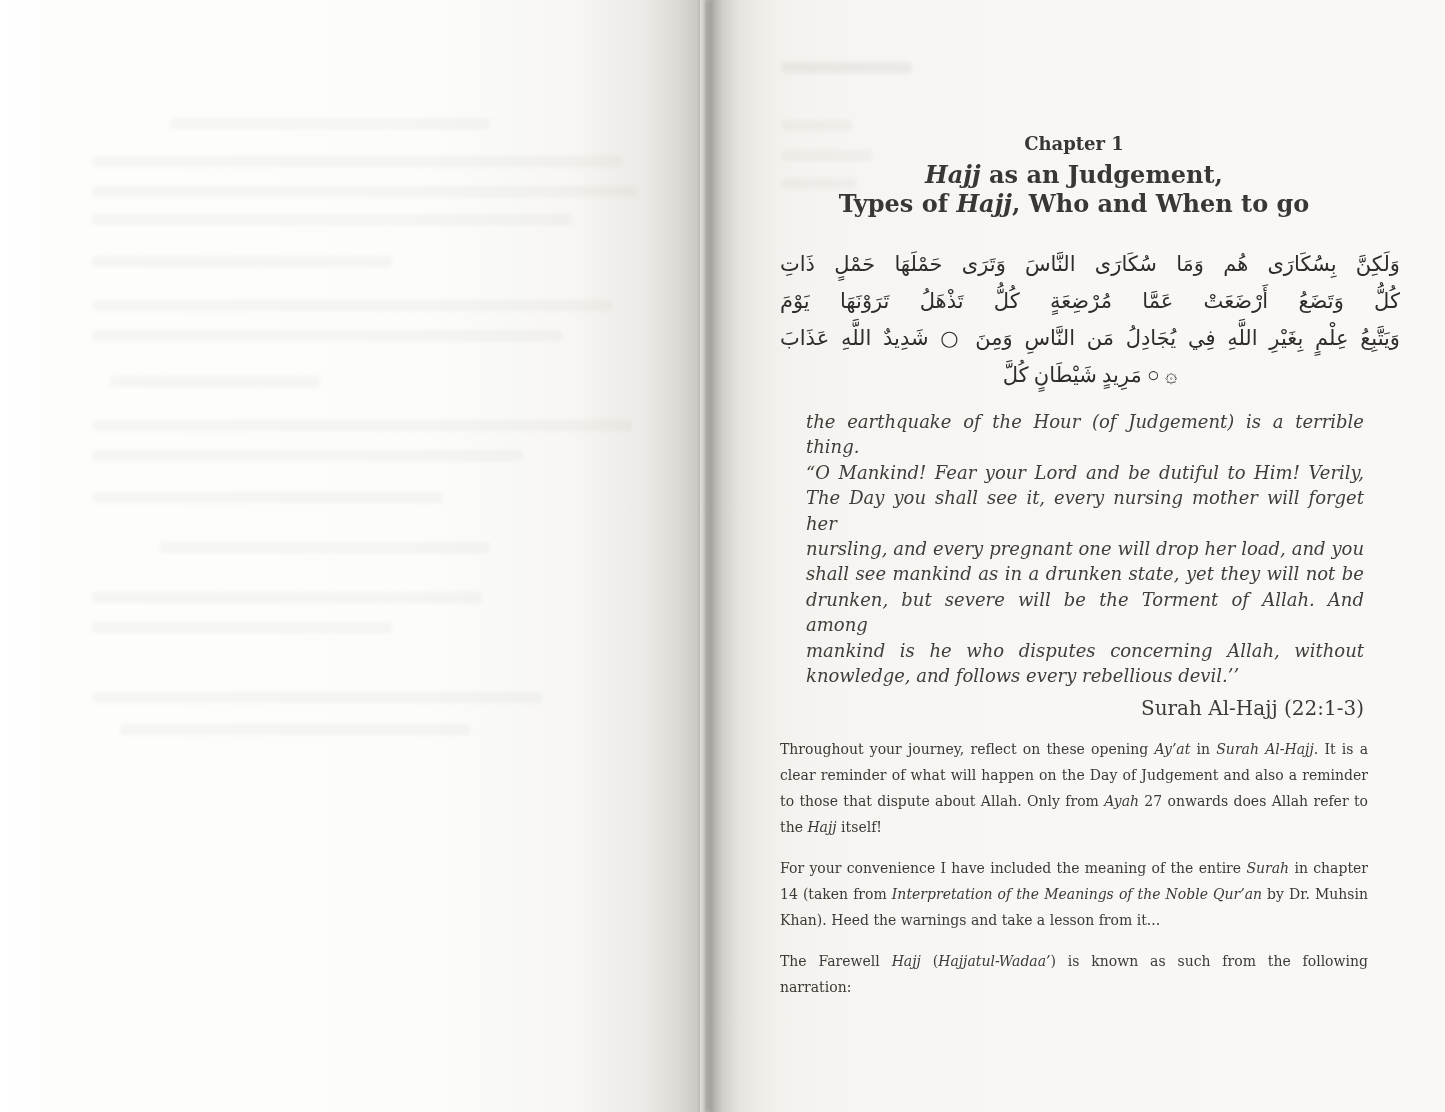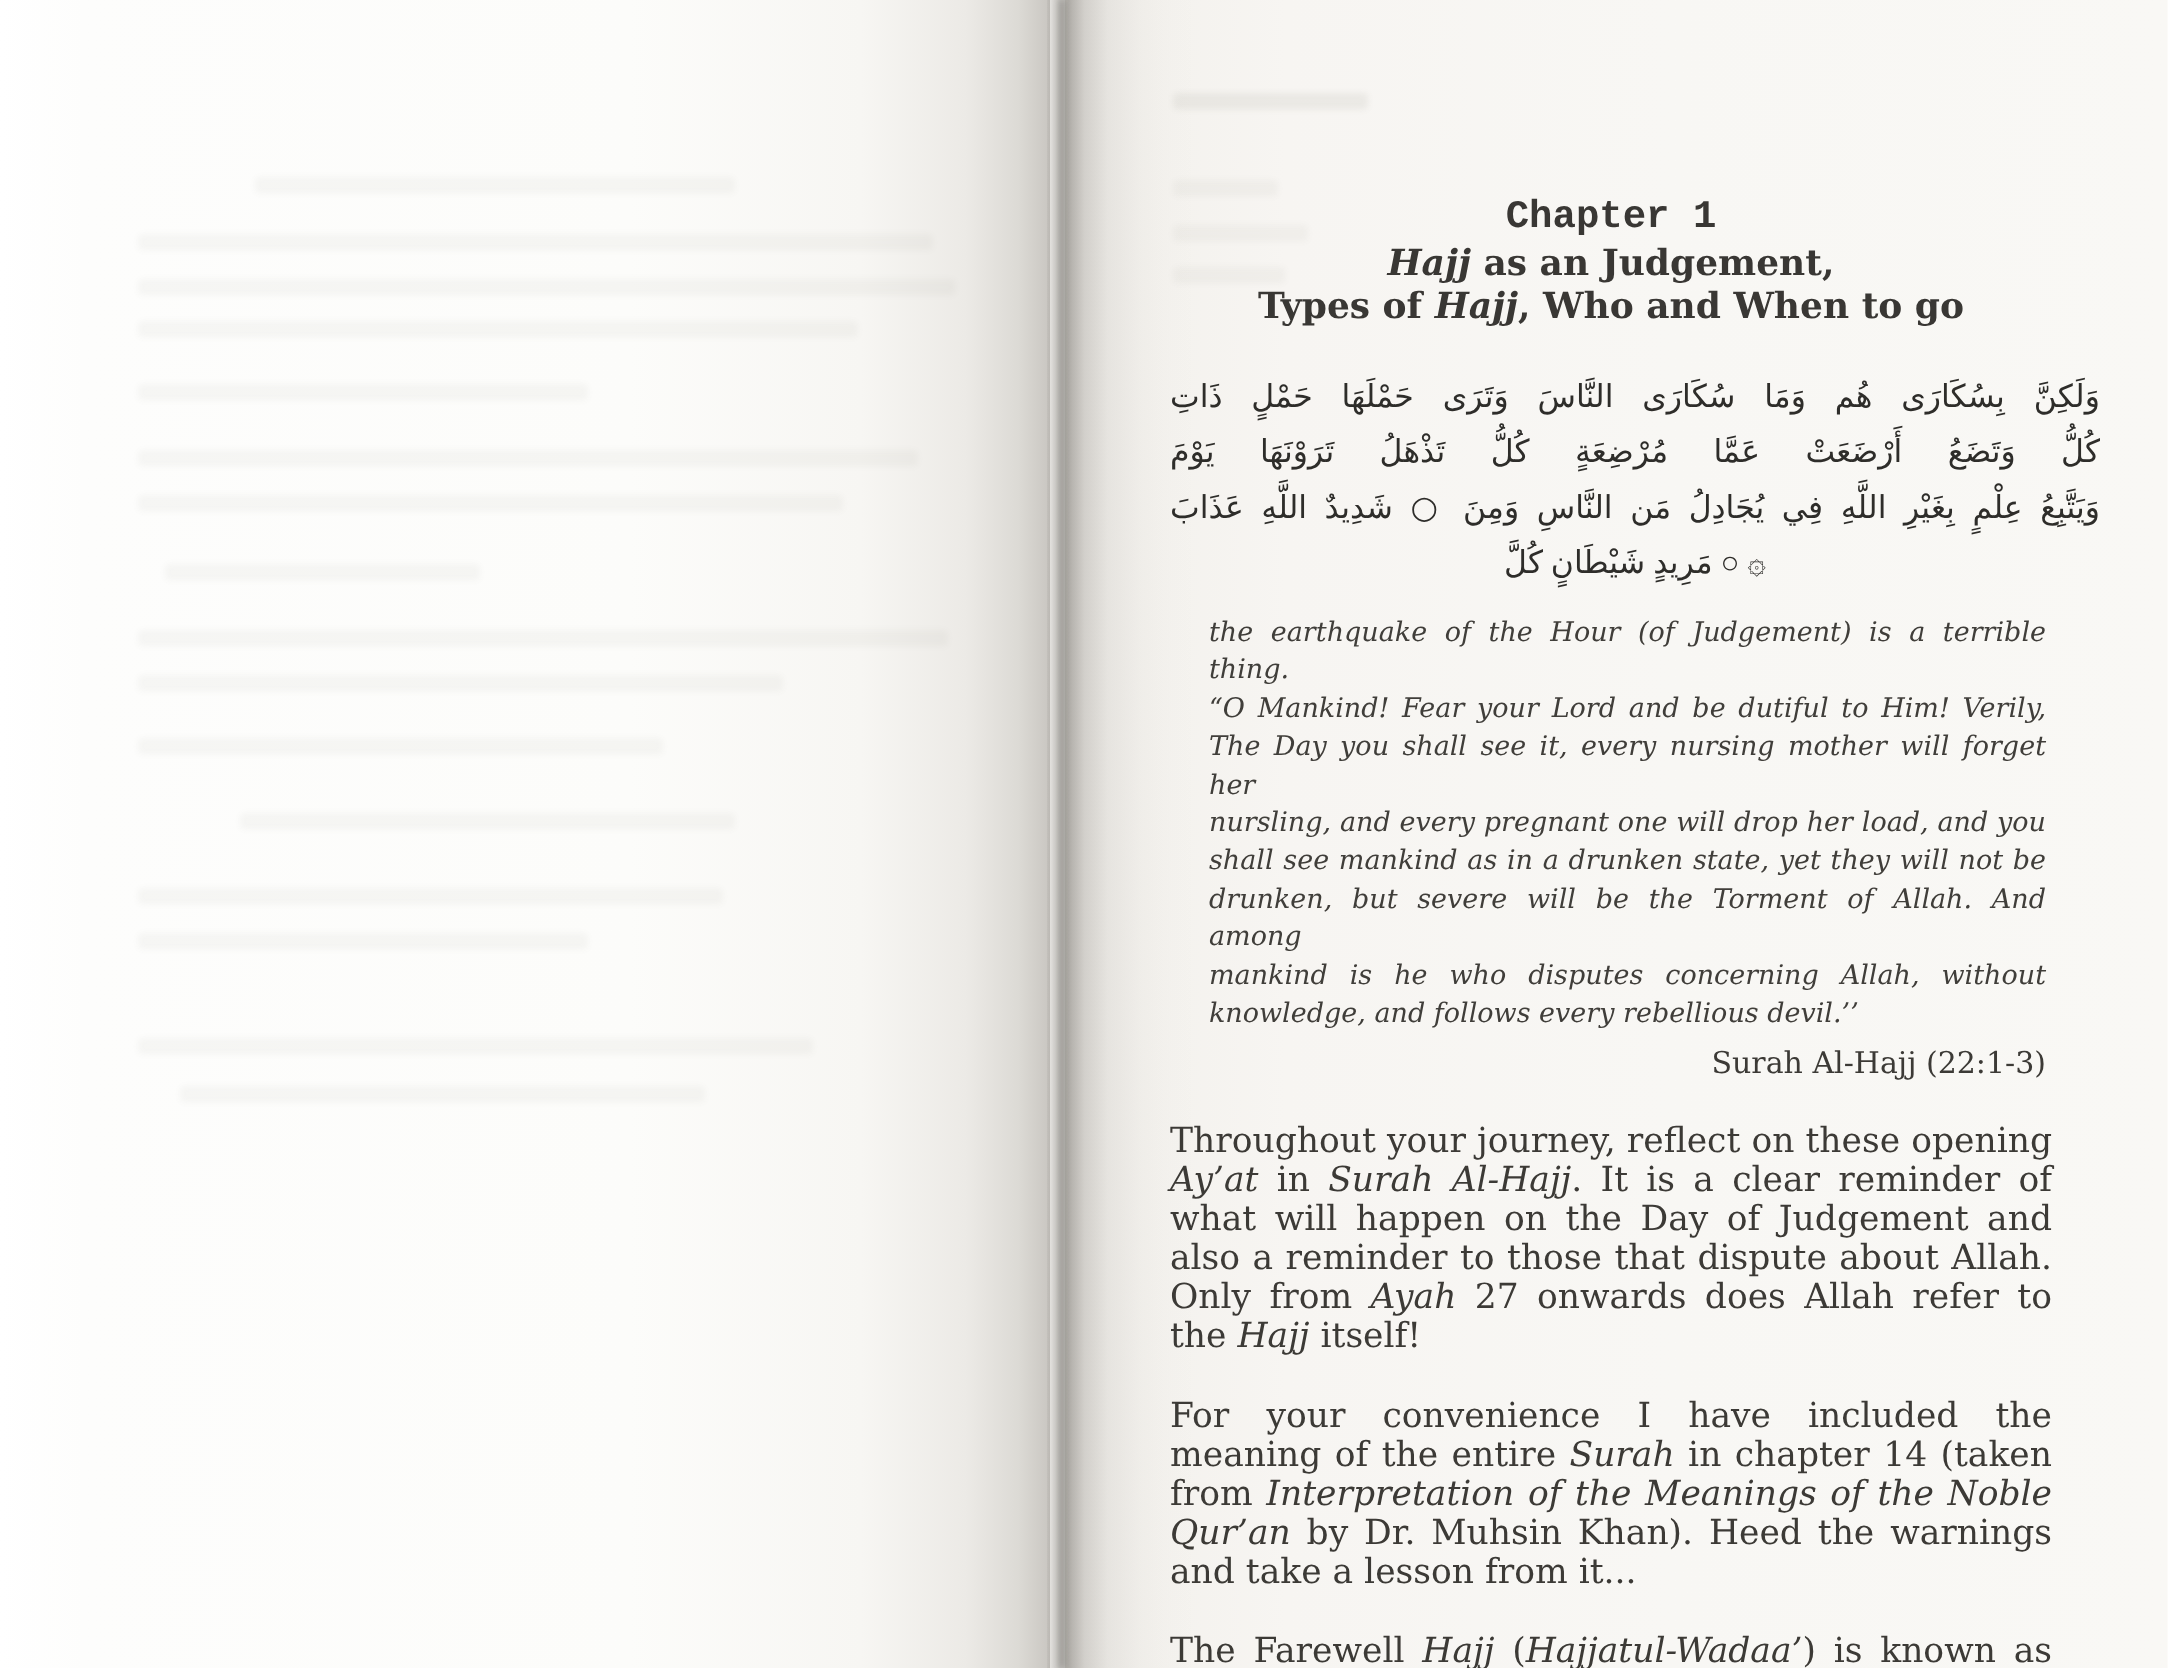--- a/index.html
+++ b/index.html
@@ -39,21 +39,21 @@
     position:absolute; height:11px; border-radius:3px;
     background:#6f6f60; opacity:0.05; filter:blur(2px);
   }
   .ghost.dk { opacity:0.09; }
   
   .content {
     position:absolute; left:780px; top:128px; width:588px;
     color:#3c3a36;
   }
   .heading { text-align:center; color:#393734; }
-  .heading .h-num  { font-size:26px; font-weight:bold; line-height:32px;font-family:Liberation Mono, monospace; }
+  .heading .h-num  { font-size:18px; font-weight:bold; line-height:32px; }
   .heading .h-line { font-size:24px; font-weight:bold; line-height:29px; }
   .heading em { font-style:italic; }
   
   .quran {
     margin-top:28px; margin-left:0px; width:620px;
     font-family:"DejaVu Sans", sans-serif; font-size:21px;
     line-height:37px; color:#2e2d2a; direction:ltr;
   }
   .ar-line { text-align:justify; text-align-last:justify; white-space:normal; }
   .ar-line.center { text-align:center; text-align-last:center;font-family:Liberation Serif, serif; }
@@ -63,21 +63,21 @@
     margin:15px 4px 0 26px; font-size:18px; line-height:25.4px;
     font-style:italic; color:#403e3a;
   }
   .tr-line { text-align:justify; text-align-last:justify; }
   .tr-line.last { text-align-last:left; }
   .attribution {
     margin-top:7px; text-align:right; font-size:20px;
     line-height:26px; padding-right:4px; color:#3c3a36;
   }
   .body-para {
-    margin-top:27px; font-size:23px; line-height:26px;
+    margin-top:15px; font-size:14px; line-height:26px;
     text-align:justify; color:#3c3a36;
   }
   .body-para em { font-style:italic; }
   .narration {
     margin-top:20px; font-family:"DejaVu Sans", sans-serif;
     font-size:20px; line-height:34px; text-align:center;
     direction:ltr; color:#2e2d2a;
   }
 </style>
 </head>

